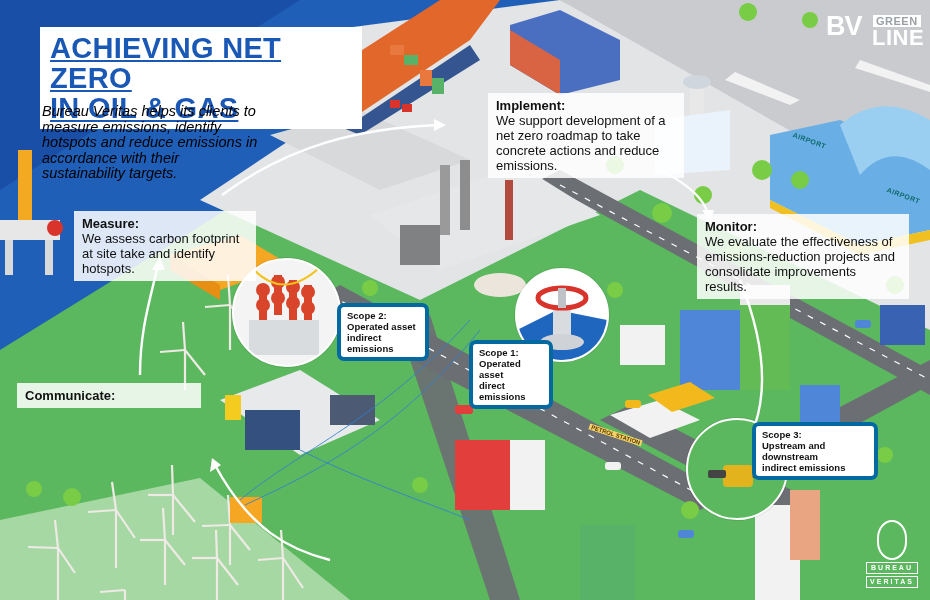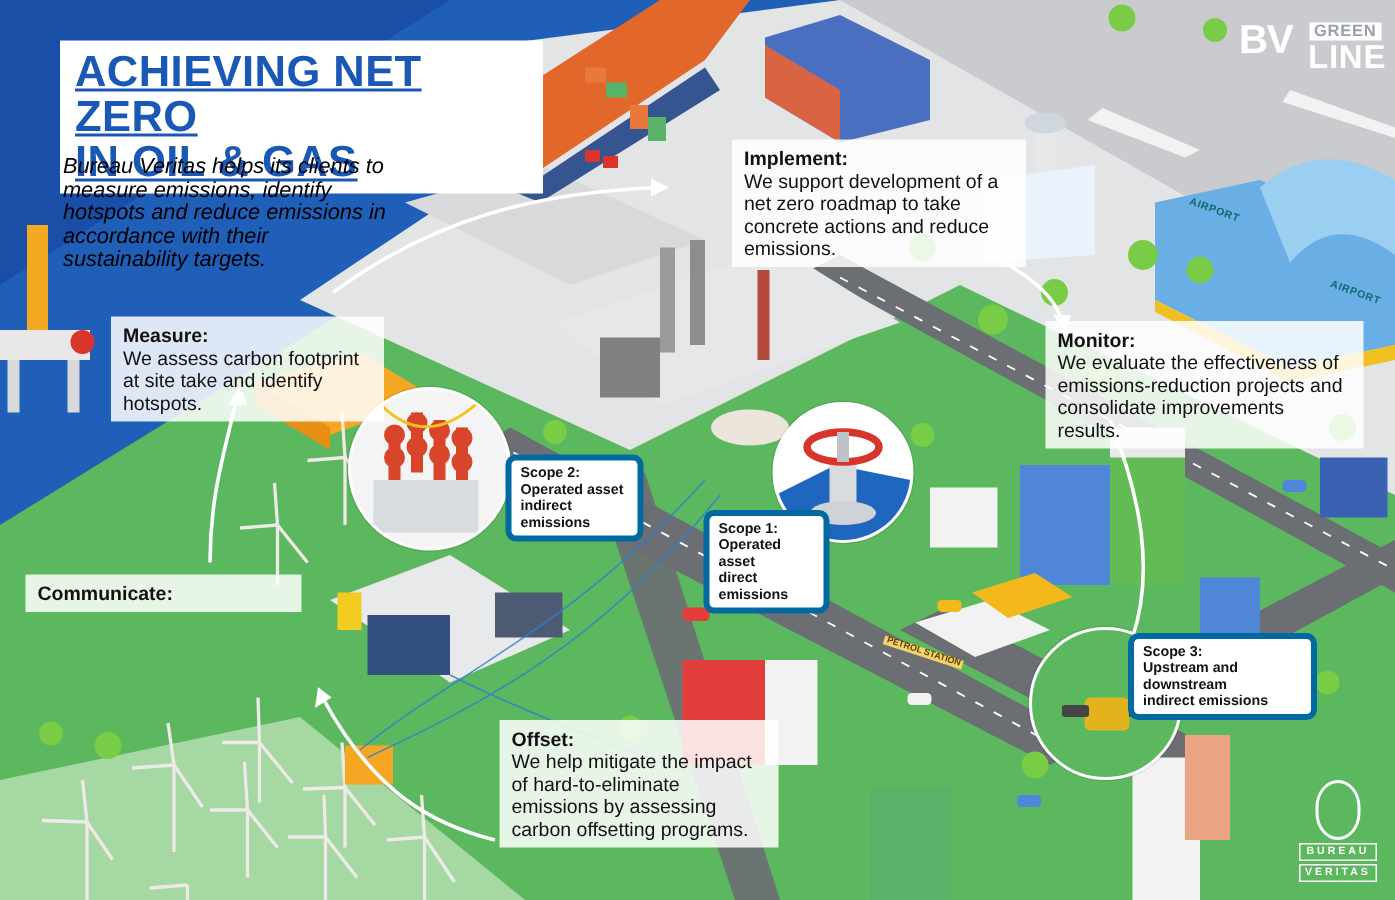--- a/index.html
+++ b/index.html
@@ -282,24 +282,20 @@
     <span class="h">Implement:</span>
     <span class="b">We support development of a net zero roadmap to take concrete actions and reduce emissions.</span>
   </div>
   <div class="info" style="left:697px;top:214px;width:212px;">
     <span class="h">Monitor:</span>
     <span class="b">We evaluate the effectiveness of emissions-reduction projects and consolidate improvements results.</span>
   </div>
   <div class="info" style="left:17px;top:383px;width:184px;">
     <span class="h">Communicate:</span>
   </div>
-  <div class="info" style="left:333px;top:480px;width:186px;">
-    <span class="h">Offset:</span>
-    <span class="b">We help mitigate the impact of hard-to-eliminate emissions by assessing carbon offsetting programs.</span>
-  </div>
 
   <span class="airport-label" style="left:792px;top:137px;transform:rotate(20deg);">AIRPORT</span>
   <span class="airport-label" style="left:886px;top:192px;transform:rotate(20deg);">AIRPORT</span>
   <span class="petrol-label" style="left:588px;top:432px;">PETROL STATION</span>
 
   <div class="bv-seal">
     <div class="ring"></div>
     <span class="word">BUREAU</span>
     <span class="word">VERITAS</span>
   </div>

